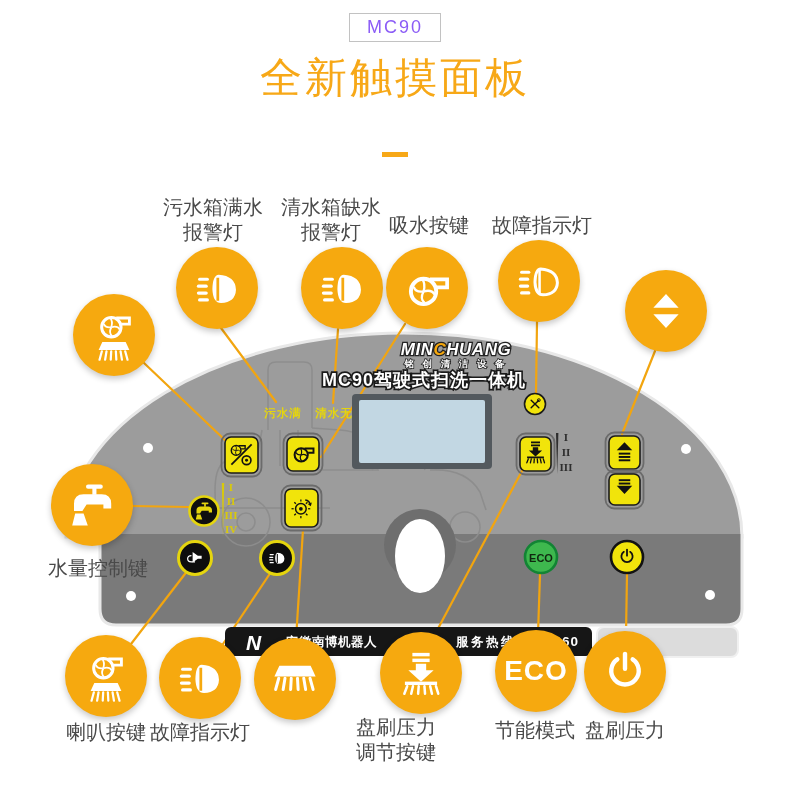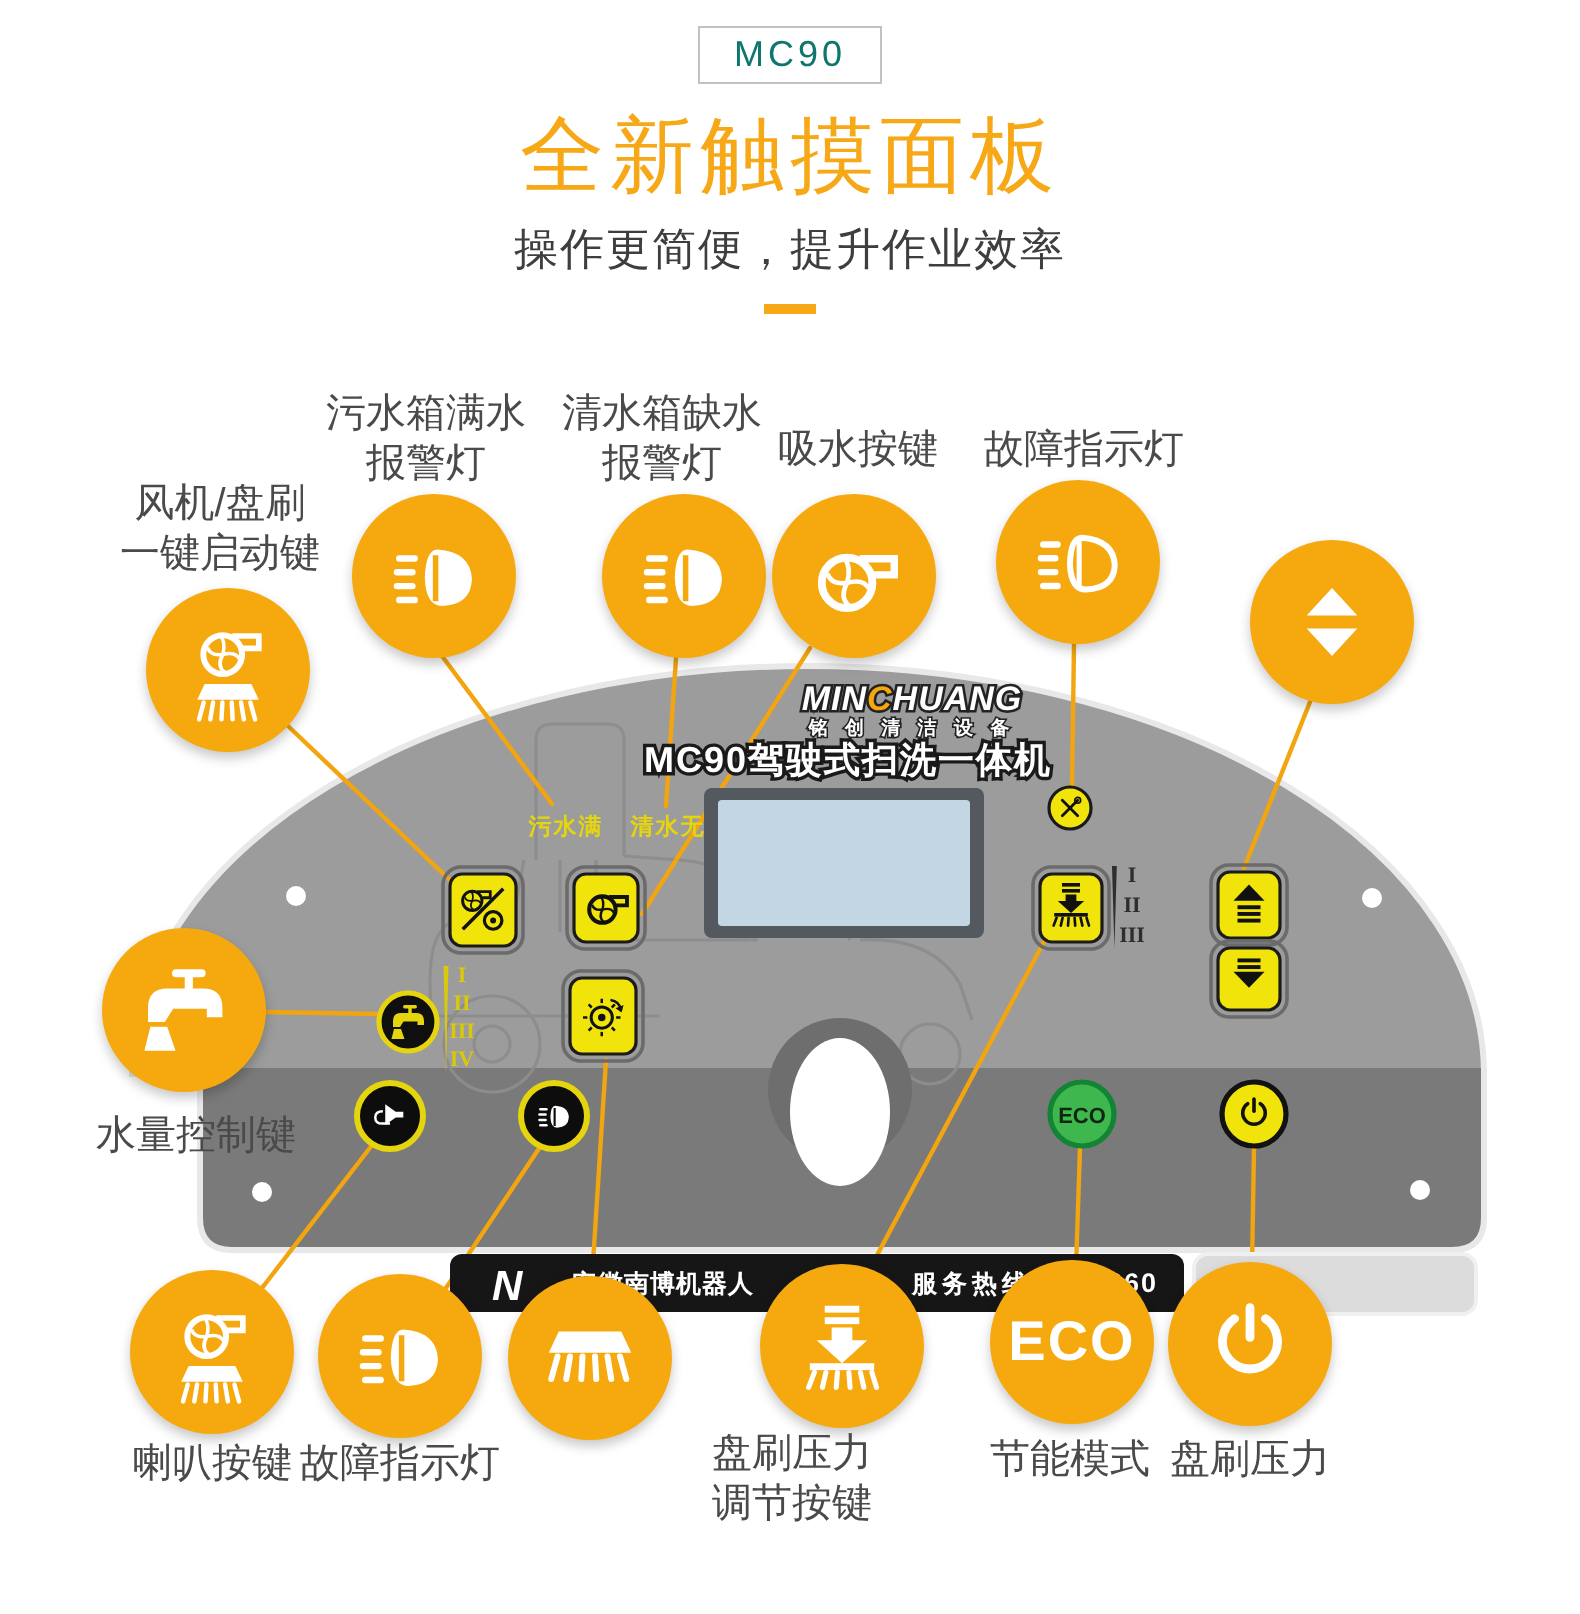--- a/index.html
+++ b/index.html
@@ -1,20 +1,20 @@
 <!DOCTYPE html>
 <html><head>
 <meta charset="utf-8">
 <style>
   html,body{margin:0;padding:0;background:#fff;}
   #stage{position:relative;width:790px;height:807px;background:#fff;overflow:hidden;
          font-family:"Liberation Sans","DejaVu Sans",sans-serif;}
   
   .badge-wrap{position:absolute;top:13px;left:0;width:100%;text-align:center;z-index:2;}
-  .badge{display:inline-block;border:1px solid #c2c2c2;color:#0f766e;font-size:18px;
+  .badge{display:inline-block;border:1px solid #c2c2c2;color:#8b5cf6;font-size:18px;
          letter-spacing:2px;padding:3px 17px;background:#fff;}
   .title{position:absolute;top:50px;left:0;width:100%;text-align:center;font-size:42px;
          color:#f7a817;letter-spacing:3px;z-index:2;}
   .subtitle{position:absolute;top:110px;left:0;width:100%;text-align:center;font-size:22px;
          color:#3e3e3e;letter-spacing:1px;z-index:2;}
   .dash{position:absolute;top:152px;left:382px;width:26px;height:5px;background:#f7a817;z-index:2;}
   
   .panel-svg{position:absolute;left:0;top:0;width:790px;height:807px;z-index:1;}
   .brand{font:italic bold 17px "Liberation Sans",sans-serif;fill:#fff;stroke:#222;
          stroke-width:2.6px;paint-order:stroke;letter-spacing:.5px;}
@@ -171,21 +171,20 @@
     </symbol>
   </defs>
 </svg>
 
 <div id="stage">
 
   <div class="badge-wrap">
     <span class="badge">MC90</span>
   </div>
   <div class="title">全新触摸面板</div>
-  <div class="subtitle">操作更简便，提升作业效率</div>
   <div class="dash"></div>
 
   <svg class="panel-svg" viewBox="0 0 790 807">
 
     <g>
       <path d="M66 537 A338 204 0 0 1 742 537 Z" fill="#9c9c9c" stroke="#e8e8e8" stroke-width="3"></path>
       <path d="M100 534 H742 V609 Q742 625 726 625 H116 Q100 625 100 609 Z" fill="#7a7a7a"></path>
       <path d="M100 534 V609 Q100 625 116 625 H726 Q742 625 742 609 V534" fill="none" stroke="#e8e8e8" stroke-width="3"></path>
     </g>
 
@@ -399,24 +398,20 @@
     <span class="co-eco">ECO</span>
   </div>
   <div class="co" style="left:584px;top:631px">
     <span>
         <svg width="44" height="44" viewBox="0 0 40 40">
           <use href="#s-power"></use>
         </svg>
       </span>
   </div>
 
-  <div class="co-label" style="left:110px;top:240px">
-    <div>风机/盘刷</div>
-      <div>一键启动键</div>
-  </div>
   <div class="co-label" style="left:213px;top:195px">
     <div>污水箱满水</div>
       <div>报警灯</div>
   </div>
   <div class="co-label" style="left:331px;top:195px">
     <div>清水箱缺水</div>
       <div>报警灯</div>
   </div>
   <div class="co-label" style="left:429px;top:213px">
     <div>吸水按键</div>

